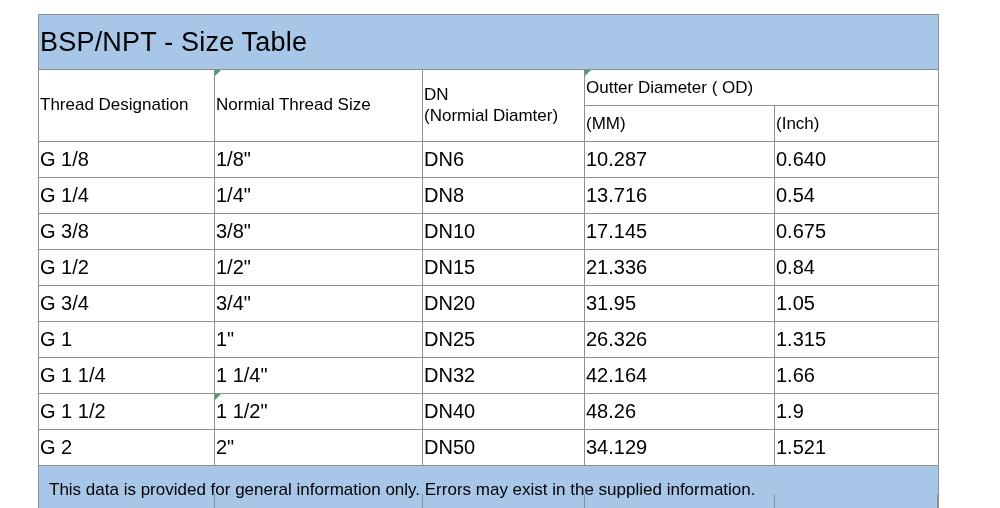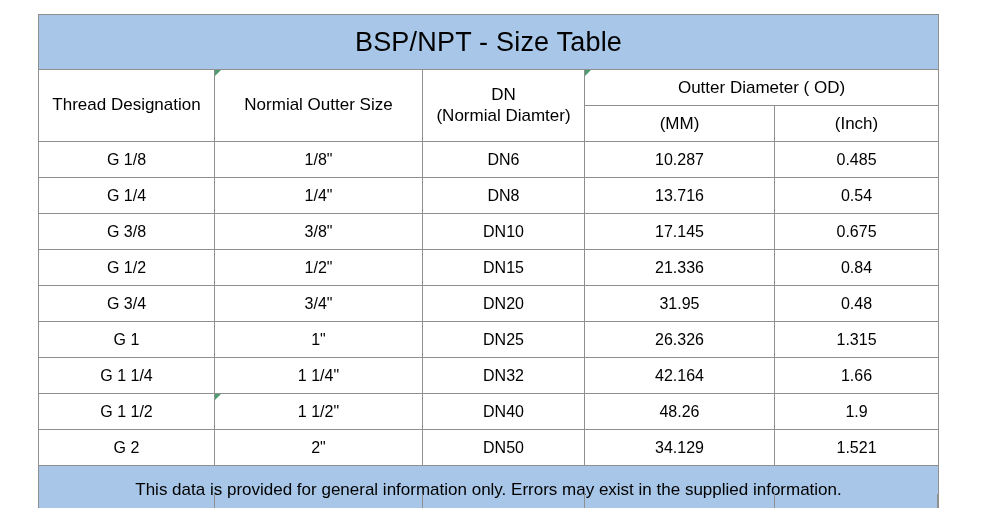--- a/index.html
+++ b/index.html
@@ -27,21 +27,20 @@
   }
   table.size-table {
     border-collapse: collapse;
     table-layout: fixed;
     width: 900px;
     background: #ffffff;
   }
   table.size-table td,
   table.size-table th {
     border: 1px solid #8f8f8f;
-    text-align: center;
     vertical-align: middle;
     color: #000000;
     font-weight: normal;
   }
   .title-cell {
     background: #a8c7e8;
     color: #1f3864;
     font-size: 27px;
     font-weight: bold;
     height: 52px;
@@ -52,21 +51,21 @@
     line-height: 1.15;
     height: 33px;
     margin-left: 44px;
   }
   .hdr-tall {
     font-size: 17px;
     line-height: 1.2;
     height: 66px;
   }
   .data-cell {
-    font-size: 16px;
+    font-size: 20px;
     height: 33px;
   }
   .footer-cell {
     background: #a8c7e8;
     color: #ffffff;
     font-size: 17px;
     font-weight: bold;
     height: 48px;
     padding: 0 10px;
   }
@@ -120,38 +119,38 @@
           <col class="c4">
           <col class="c5">
       </colgroup>
       <tbody>
         <tr>
           <td class="title-cell" colspan="5">BSP/NPT - Size Table</td>
         </tr>
 
         <tr>
           <td class="hdr-tall" rowspan="2">Thread Designation</td>
-          <td class="hdr-tall corner-mark" rowspan="2">Normial Outter Size</td>
+          <td class="hdr-tall corner-mark" rowspan="2">Normial Thread Size</td>
           <td class="hdr-tall" rowspan="2">
             <div>DN</div>
             <div>(Normial Diamter)</div>
           </td>
           <td class="hdr corner-mark" colspan="2">Outter Diameter ( OD)</td>
         </tr>
         <tr>
           <td class="hdr">(MM)</td>
           <td class="hdr">(Inch)</td>
         </tr>
 
         <tr>
           <td class="data-cell">G 1/8</td>
           <td class="data-cell">1/8"</td>
           <td class="data-cell">DN6</td>
           <td class="data-cell">10.287</td>
-          <td class="data-cell">0.485</td>
+          <td class="data-cell">0.640</td>
         </tr>
         <tr>
           <td class="data-cell">G 1/4</td>
           <td class="data-cell">1/4"</td>
           <td class="data-cell">DN8</td>
           <td class="data-cell">13.716</td>
           <td class="data-cell">0.54</td>
         </tr>
         <tr>
           <td class="data-cell">G  3/8</td>
@@ -165,21 +164,21 @@
           <td class="data-cell">1/2"</td>
           <td class="data-cell">DN15</td>
           <td class="data-cell">21.336</td>
           <td class="data-cell">0.84</td>
         </tr>
         <tr>
           <td class="data-cell">G 3/4</td>
           <td class="data-cell">3/4"</td>
           <td class="data-cell">DN20</td>
           <td class="data-cell">31.95</td>
-          <td class="data-cell">0.48</td>
+          <td class="data-cell">1.05</td>
         </tr>
         <tr>
           <td class="data-cell">G 1</td>
           <td class="data-cell">1"</td>
           <td class="data-cell">DN25</td>
           <td class="data-cell">26.326</td>
           <td class="data-cell">1.315</td>
         </tr>
         <tr>
           <td class="data-cell">G 1 1/4</td>

